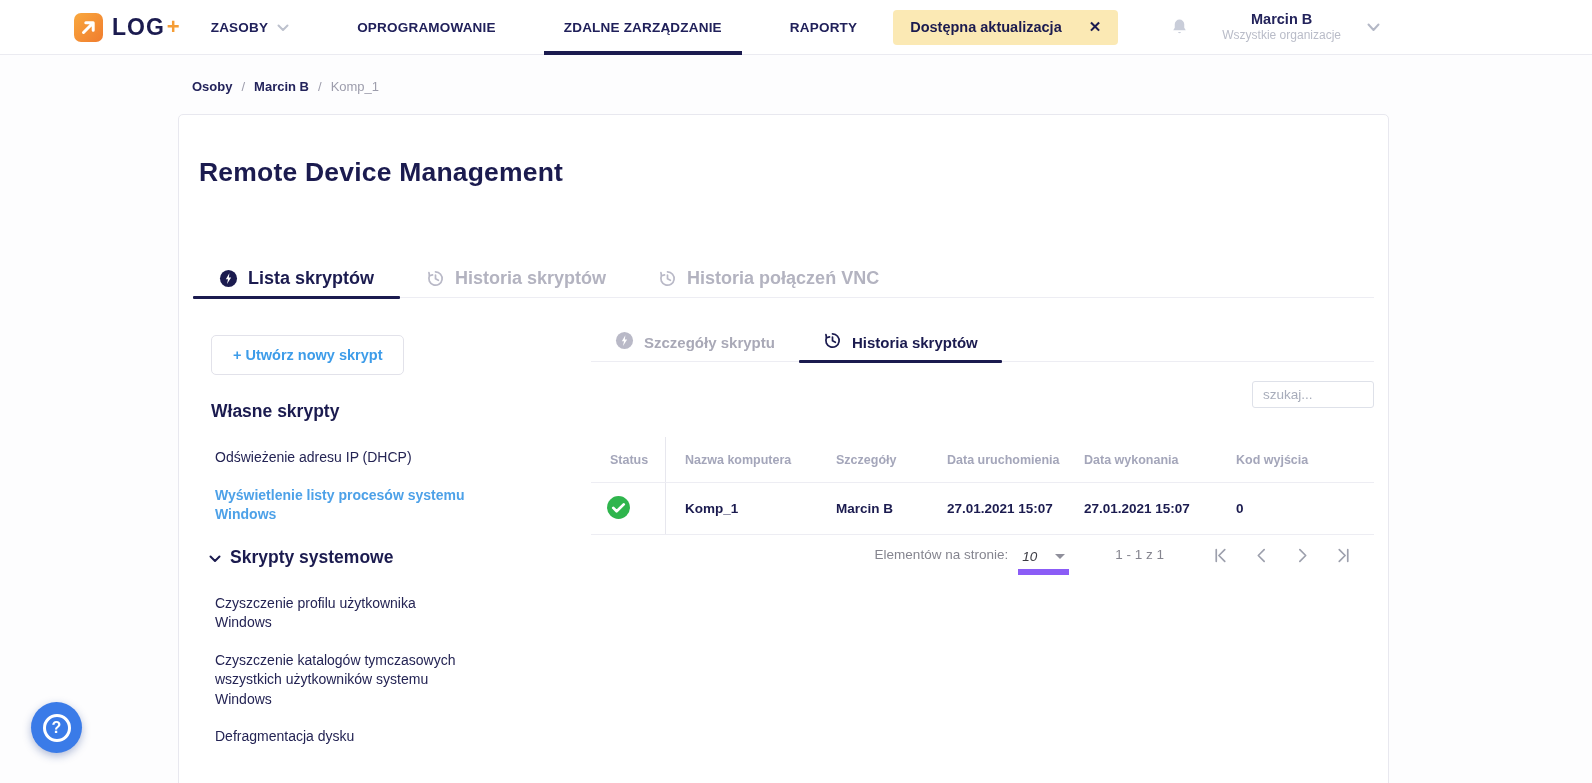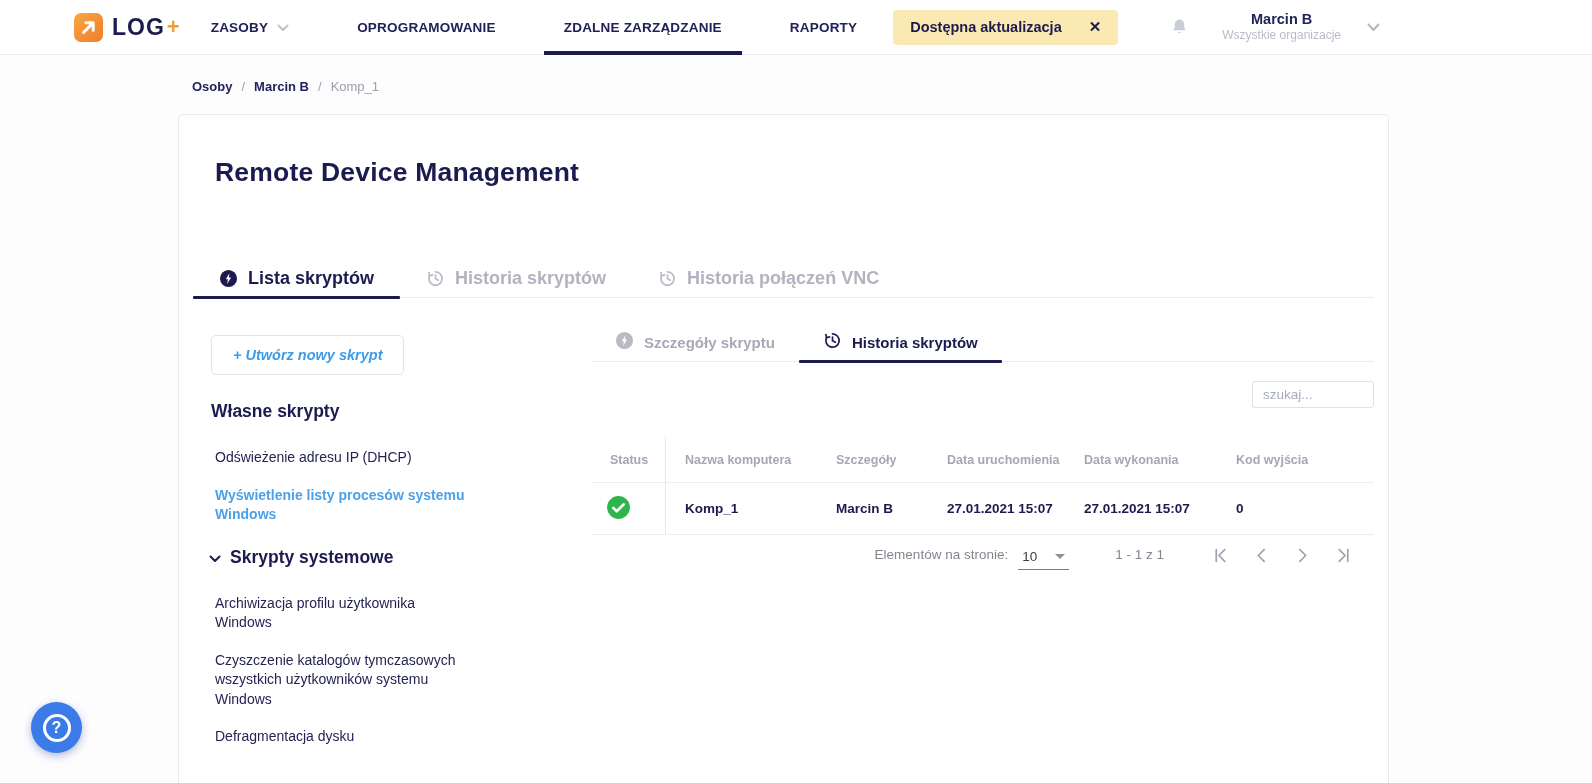--- a/index.html
+++ b/index.html
@@ -31,37 +31,37 @@
 
   
   .breadcrumb { margin:24px 0 0 192px; display:flex; align-items:center; gap:9px; font-size:13px; }
   .crumb { font-weight:700; color:#23235b; cursor:pointer; }
   .crumb-sep { color:#9d9dac; }
   .crumb.current { font-weight:400; color:#9d9dac; cursor:default; }
 
   
   .card { margin:20px 0 0 178px; width:1211px; height:720px; background:#fff;
     border:1px solid #e8e8ef; border-radius:5px; }
-  .page-title { margin:42px 0 0 36px; font-size:26.5px; font-weight:700; color:#1b1b4f; letter-spacing:.2px; }
+  .page-title { margin:42px 0 0 20px; font-size:26.5px; font-weight:700; color:#1b1b4f; letter-spacing:.2px; }
 
   .tabs { display:flex; margin:72px 14px 0 14px; border-bottom:1px solid #ededf3; }
   .tab { height:37px; display:flex; align-items:center; gap:10px; padding:0 26px;
     font-size:18px; font-weight:700; color:#b3b3c0; position:relative; cursor:pointer; white-space:nowrap; }
   .tab.active { color:#1b1b4f; }
   .tab.active::after { content:""; position:absolute; left:0; right:0; bottom:-2px; height:3px;
     background:#1b1b4f; border-radius:1px; }
   .tab .ic { display:flex; }
 
   .content { display:flex; margin-top:37px; padding-left:32px; }
 
   
   .left-panel { width:262px; margin-right:118px; flex:none; }
   .create-btn { display:inline-block; padding:11px 21px; font-size:14.5px; font-weight:700;
     color:#3d9ce9; border:1px solid #e2e2ea; border-radius:5px; background:#fff; cursor:pointer;
-    font-family:"Liberation Sans", sans-serif;font-style:italic; }
+    font-family:"Liberation Sans", sans-serif; }
   .panel-heading { margin-top:26px; font-size:17.5px; font-weight:700; color:#1b1b4f;
     display:flex; align-items:center; gap:9px; }
   .panel-heading.own { margin-top:26px; }
   .panel-heading.sys { margin-top:22px; margin-left:-2px; cursor:pointer; }
   .script-list { margin-top:26px; padding-left:4px; }
   .script-item { margin-bottom:18px; font-size:14px; line-height:19.5px; color:#242454; cursor:pointer; }
   .script-item.selected { color:#4da1e8; font-weight:600; }
 
   
   .right-panel { flex:1; margin-right:14px; margin-top:-12px; }
@@ -80,21 +80,21 @@
   .hgrid { display:grid; grid-template-columns:75px 151px 111px 137px 152px 1fr; align-items:center; }
   .thead { height:46px; border-bottom:1px solid #ededf3; color:#a4a6ba; font-size:12.5px; font-weight:700; }
   .trow  { height:52px; border-bottom:1px solid #ededf3; color:#1b1b4f; font-size:13.5px; font-weight:600; cursor:pointer; }
   .cell { padding-left:19px; }
   .cell.status { height:100%; display:flex; align-items:center; border-right:1px solid #e7e7ee; padding-left:15px; }
   .thead .cell.status { padding-left:19px; }
 
   .pagination { display:flex; align-items:flex-start; justify-content:flex-end; margin-top:12px;
     padding-right:22px; height:30px; color:#85858f; font-size:13.5px; }
   .pp-select { display:flex; align-items:center; margin-left:10px; padding:2px 4px 5px 4px;
-    border-bottom:1px solid #8b5cf6; cursor:pointer; }
+    border-bottom:6px solid #8b5cf6; cursor:pointer;font-style:italic; }
   .pp-value { color:#3c3c44; }
   .pp-arrow { width:0; height:0; border-left:5px solid transparent; border-right:5px solid transparent;
     border-top:5px solid #8f8f9b; margin-left:18px; }
   .pp-range { margin-left:46px; color:#85858f; }
   .pager { display:flex; align-items:center; gap:24px; margin-left:48px; }
   .pager-btn { display:flex; cursor:pointer; }
 
   
   .help-btn { position:absolute; left:31px; top:702px; width:51px; height:51px; border-radius:50%;
     background:#3a7be8; display:flex; align-items:center; justify-content:center;
@@ -217,21 +217,21 @@
 
       <div class="panel-heading sys">
         <span class="ic">
           <svg width="12" height="8" viewBox="0 0 12 8">
               <path d="M1.5 1.5 L6 6 L10.5 1.5" stroke="#1b1b4f" stroke-width="2" fill="none" stroke-linecap="round" stroke-linejoin="round"></path>
             </svg>
         </span>
         <span>Skrypty systemowe</span>
       </div>
       <div class="script-list">
-        <div class="script-item">Archiwizacja profilu użytkownika Windows</div>
+        <div class="script-item">Czyszczenie profilu użytkownika Windows</div>
         <div class="script-item">Czyszczenie katalogów tymczasowych wszystkich użytkowników systemu Windows</div>
         <div class="script-item">Defragmentacja dysku</div>
 
       </div>
     </div>
 
     <div class="right-panel">
       <div class="subtabs">
         <div class="subtab">
           <span class="ic">

